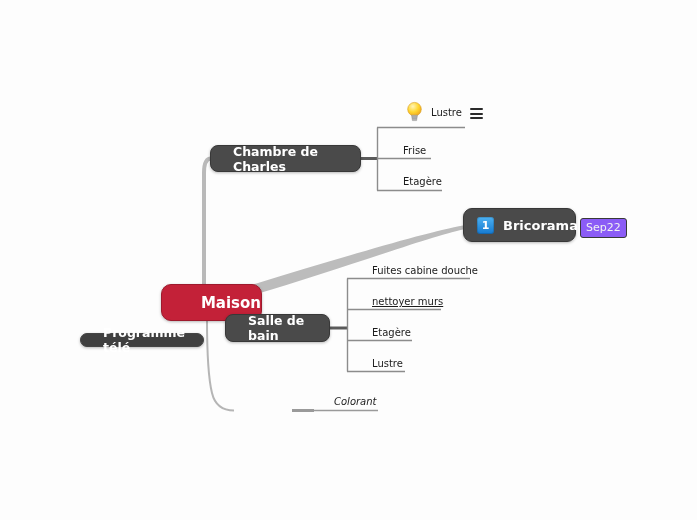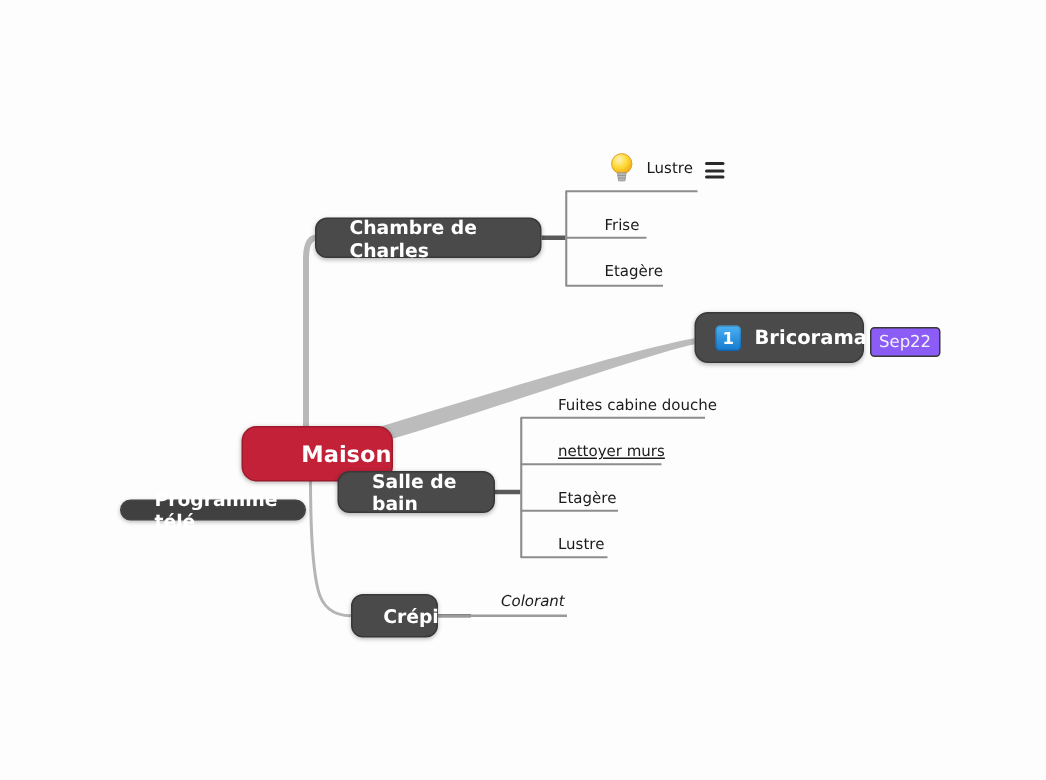--- a/index.html
+++ b/index.html
@@ -89,23 +89,20 @@
   <div class="badge">Sep22</div>
 
   <div class="node node-dark node-salle">
     <span>Salle de bain</span>
   </div>
 
   <div class="node node-dark node-programme">
     <span>Programme télé</span>
   </div>
 
-  <div class="node node-dark node-crepi">
-    <span>Crépi</span>
-  </div>
 
   <div class="bulb">
     <svg width="17" height="22" viewBox="0 0 17 22">
       <defs>
         <radialGradient id="gbulb" cx="38%" cy="30%" r="75%">
           <stop offset="0%" stop-color="#fff4b8"></stop>
           <stop offset="55%" stop-color="#ffd62e"></stop>
           <stop offset="100%" stop-color="#efa31d"></stop>
         </radialGradient>
       </defs>

